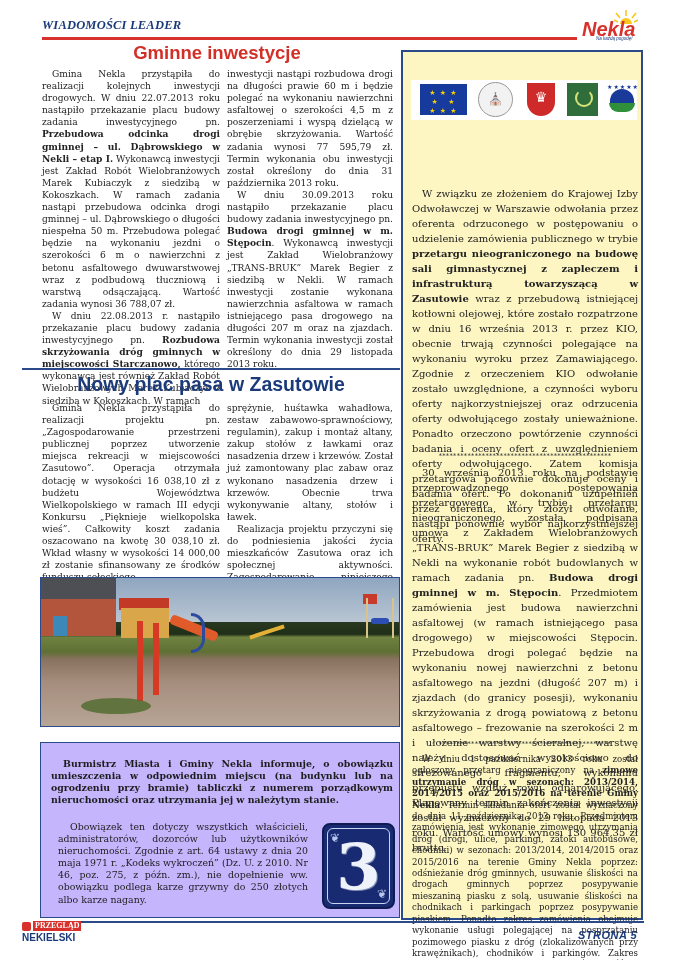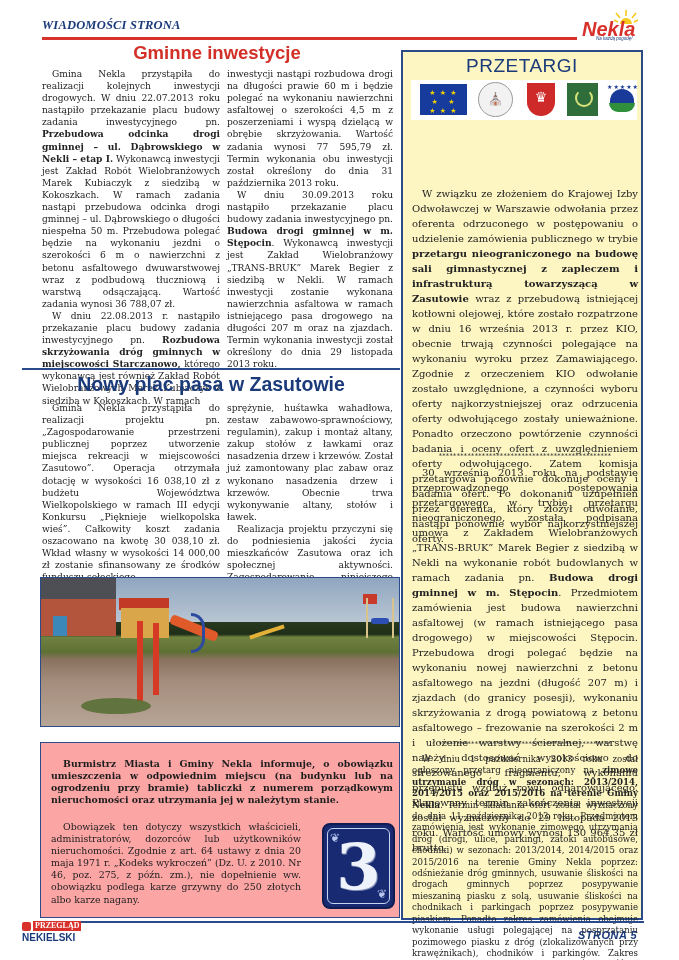--- a/index.html
+++ b/index.html
@@ -30,24 +30,24 @@
   .photo .roof { position: absolute; left: 78px; top: 20px; width: 50px; height: 12px; background: #c23a26; }
   .photo .chute { position: absolute; left: 128px; top: 45px; width: 50px; height: 10px; background: #e05a2a; transform: rotate(22deg); border-radius: 4px; }
   .photo .spiral { position: absolute; left: 150px; top: 35px; width: 14px; height: 40px; border: 3px solid #2b4aa0; border-left: none; border-radius: 0 20px 20px 0; }
   .photo .seesaw { position: absolute; left: 208px; top: 52px; width: 36px; height: 4px; background: #e3b038; transform: rotate(-18deg); }
   .photo .swing { position: absolute; left: 325px; top: 20px; width: 28px; height: 40px; border-left: 2px solid #d8c48a; border-right: 2px solid #d8c48a; }
   .photo .swing-top { position: absolute; left: 322px; top: 16px; width: 14px; height: 10px; background: #c83a2a; }
   .photo .blue-seat { position: absolute; left: 330px; top: 40px; width: 18px; height: 6px; background: #2d4fb3; border-radius: 3px; }
   .photo .electric { position: absolute; left: 12px; top: 38px; width: 14px; height: 20px; background: #3c88b8; }
   .photo .grass { position: absolute; left: 40px; top: 120px; width: 70px; height: 16px; background: #4e6a2c; border-radius: 50%; opacity: 0.8; }
 
-  .notice { position: absolute; left: 40px; top: 742px; width: 360px; height: 176px; background: #fca5a5; border: 1px solid #2a4a8a; }
+  .notice { position: absolute; left: 40px; top: 742px; width: 360px; height: 176px; background: #c4b5fd; border: 1px solid #2a4a8a; }
   .notice-bold { position: absolute; left: 10px; top: 15px; width: 342px; font-size: 9.4px; line-height: 12.1px; font-weight: bold; text-align: justify; color: #1d1d1d; }
   .notice-bold p { text-indent: 12px; }
-  .notice-text { position: absolute; left: 10px; top: 78px; width: 250px; font-size: 9.4px; line-height: 12.1px; text-align: justify; color: #1d1d1d; }
+  .notice-text { position: absolute; left: 17px; top: 78px; width: 250px; font-size: 9.4px; line-height: 12.1px; text-align: justify; color: #1d1d1d; }
   .notice-text p { text-indent: 12px; }
   .plate { position: absolute; left: 281px; top: 80px; width: 73px; height: 86px; background: #182a72; border-radius: 8px; border: 2px solid #0e1c52; }
   .plate-inner { position: absolute; left: 3px; top: 3px; right: 3px; bottom: 3px; border: 1px solid #c8d4f0; border-radius: 6px; }
   .plate-num { position: absolute; left: 0; top: 4px; width: 100%; text-align: center; font-family: "DejaVu Serif", serif; font-weight: bold; font-size: 64px; line-height: 76px; color: #eef2fb; text-shadow: 1px 1px 0 #7d8bb0; }
   .plate-flourish { position: absolute; font-size: 12px; color: #b9c7ee; }
 
   .przetargi { position: absolute; left: 401px; top: 50px; width: 242px; height: 870px; background: #fdf6c3; border: 2px solid #2a4a8a; }
   .przetargi-title { position: absolute; left: 0; top: 3px; width: 100%; text-align: center; font-family: "Liberation Sans", sans-serif; font-size: 19px; color: #1a3a7a; letter-spacing: 0.5px; }
   .logos { position: absolute; left: 8px; top: 28px; width: 226px; height: 40px; background: #ffffff; }
   .logo-eu { position: absolute; left: 9px; top: 4px; width: 47px; height: 31px; background: #173b9c; }
@@ -70,21 +70,21 @@
 
   .footer-rule { position: absolute; left: 70px; top: 921px; width: 574px; height: 2px; background: #2a4a8a; }
   .footer-logo-red { position: absolute; left: 22px; top: 922px; width: 9px; height: 9px; background: #d8302a; border-radius: 2px; }
   .footer-przeglad { position: absolute; left: 33px; top: 921px; background: #d8302a; color: #fff; font-family: Liberation Serif, serif; font-weight: bold; font-size: 8px; line-height: 10px; padding: 0 2px; }
   .footer-nekielski { position: absolute; left: 22px; top: 932px; font-family: "Liberation Sans", sans-serif; font-weight: bold; font-size: 10px; color: #1a3a7a; }
   .page-num { position: absolute; left: 578px; top: 929px; font-family: "Liberation Sans", sans-serif; font-weight: bold; font-style: italic; font-size: 11px; color: #1a3a7a; letter-spacing: 0.5px; }
 </style>
 </head>
 <body>
 
-<div class="header-title">WIADOMOŚCI STRONA</div>
+<div class="header-title">WIADOMOŚCI LEADER</div>
 <div class="header-rule"></div>
 <div class="logo">
   <svg class="logo-sun" viewBox="0 0 24 14">
     <circle cx="12" cy="14" r="6" fill="#f7c81e"></circle>
     <g stroke="#f7c81e" stroke-width="1.6">
       <line x1="12" y1="6" x2="12" y2="0"></line>
         <line x1="6" y1="8" x2="2" y2="3"></line>
         <line x1="18" y1="8" x2="22" y2="3"></line>
         <line x1="4" y1="12" x2="0" y2="10"></line>
         <line x1="20" y1="12" x2="24" y2="10"></line>
@@ -140,21 +140,20 @@
     </div>
   <div class="plate">
     <div class="plate-inner"></div>
     <span class="plate-flourish" style="left:6px; top:6px;">❦</span>
     <span class="plate-flourish" style="right:6px; bottom:6px;">❦</span>
     <div class="plate-num">3</div>
   </div>
 </div>
 
 <div class="przetargi">
-  <div class="przetargi-title">PRZETARGI</div>
   <div class="logos">
     <div class="logo-eu">
         <span>★ ★ ★<br>★ &nbsp; ★<br>★ ★ ★</span>
       </div>
     <div class="logo-round">
         <span>⛪</span>
       </div>
     <div class="logo-shield">
         <span>♛</span>
       </div>

